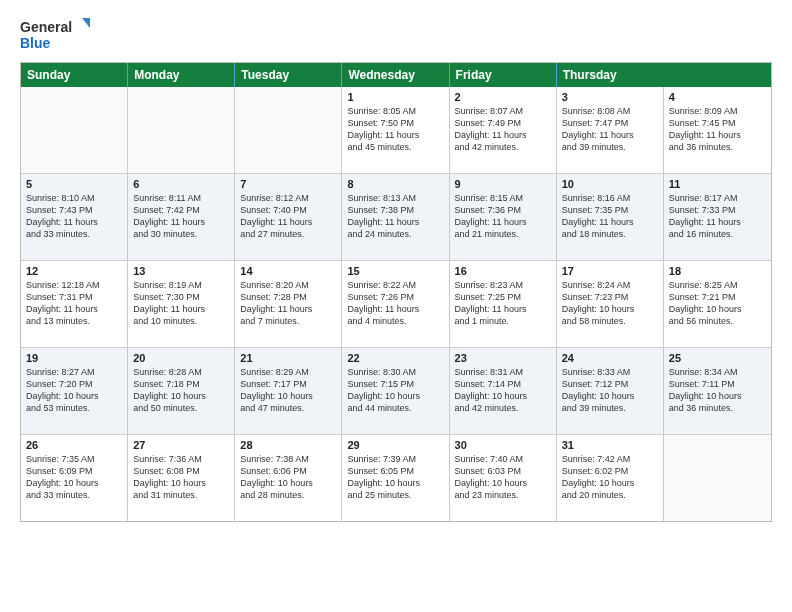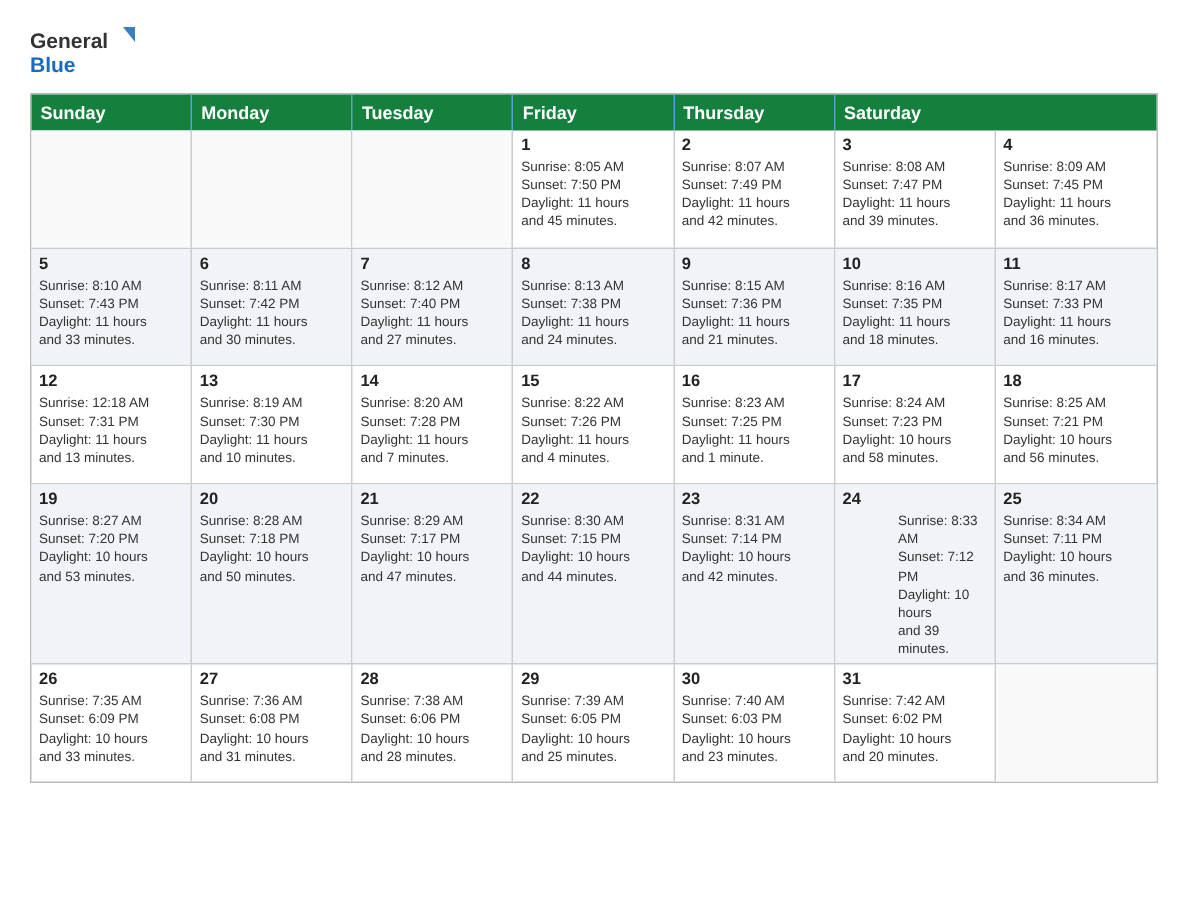--- a/index.html
+++ b/index.html
@@ -112,23 +112,23 @@
       <div class="month-title"></div>
       <div class="subtitle"></div>
     </div>
   </div>
 
   <div class="calendar">
     <div class="cal-header-row">
     <div class="cal-header-cell">Sunday</div>
         <div class="cal-header-cell">Monday</div>
         <div class="cal-header-cell">Tuesday</div>
+        <div class="cal-header-cell">Wednesday</div>
         <div class="cal-header-cell">Friday</div>
         <div class="cal-header-cell">Thursday</div>
-        <div class="cal-header-cell">Saturday</div>
       </div>
     <div class="cal-body">
     <div class="cal-week">
           <div class="cal-cell empty"></div>
           <div class="cal-cell empty"></div>
           <div class="cal-cell empty"></div>
           <div class="cal-cell">
             <div class="day-num">1</div>
             <div class="cell-info" style="white-space: pre-line;">Sunrise: 8:05 AM
 Sunset: 7:50 PM
@@ -290,21 +290,21 @@
           </div>
           <div class="cal-cell">
             <div class="day-num">23</div>
             <div class="cell-info" style="white-space: pre-line;">Sunrise: 8:31 AM
 Sunset: 7:14 PM
 Daylight: 10 hours
 and 42 minutes.</div>
           </div>
           <div class="cal-cell">
             <div class="day-num">24</div>
-            <div class="cell-info" style="white-space: pre-line; margin-left: 37px;">Sunrise: 8:33 AM
+            <div class="cell-info" style="white-space: pre-line;">Sunrise: 8:33 AM
 Sunset: 7:12 PM
 Daylight: 10 hours
 and 39 minutes.</div>
           </div>
           <div class="cal-cell">
             <div class="day-num">25</div>
             <div class="cell-info" style="white-space: pre-line;">Sunrise: 8:34 AM
 Sunset: 7:11 PM
 Daylight: 10 hours
 and 36 minutes.</div>

